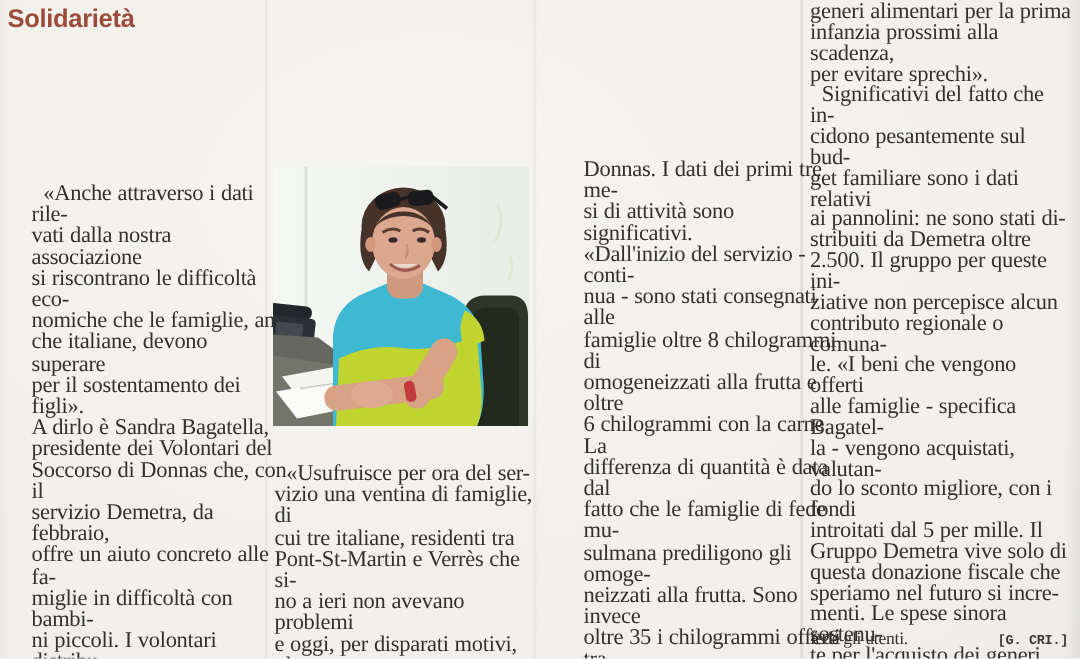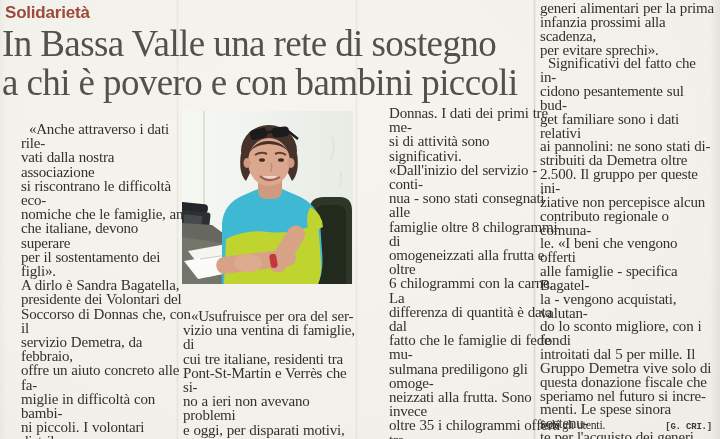--- a/index.html
+++ b/index.html
@@ -64,22 +64,20 @@
 <body>
 
 <div class="page">
 
   <div class="gutter g1"></div>
   <div class="gutter g2"></div>
   <div class="gutter g3"></div>
 
   <div class="kicker">Solidarietà</div>
 
-  <h1 class="headline" style="margin:0;font-weight:normal">In Bassa Valle una rete di sostegno
-a chi è povero e con bambini piccoli</h1>
 
   <div class="col col1">  «Anche attraverso i dati rile-
 vati dalla nostra associazione
 si riscontrano le difficoltà eco-
 nomiche che le famiglie, an-
 che italiane, devono superare
 per il sostentamento dei figli».
 A dirlo è Sandra Bagatella,
 presidente dei Volontari del
 Soccorso di Donnas che, con il

